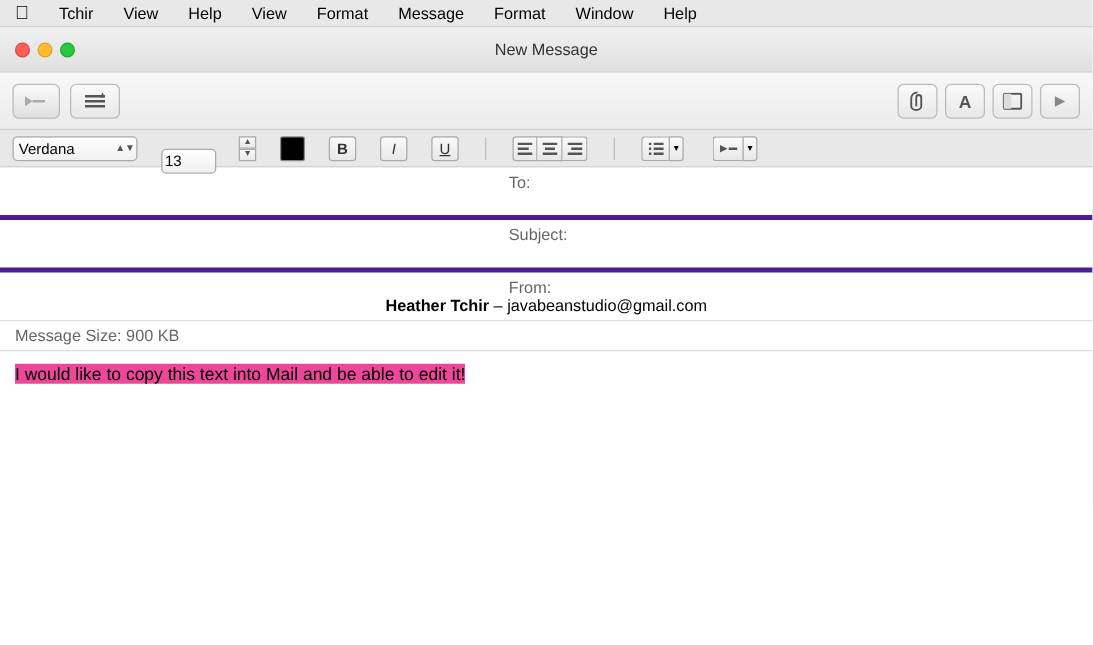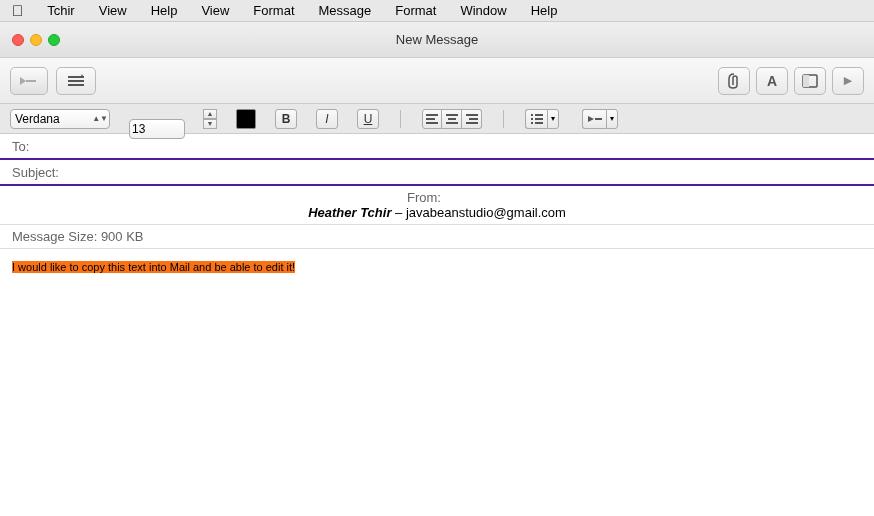--- a/index.html
+++ b/index.html
@@ -153,21 +153,21 @@
       display: flex;
       align-items: center;
     }
     .size-select {
       height: 20px;
       font-size: 12px;
       background: linear-gradient(to bottom, #fff, #f0f0f0);
       border: 1px solid #aaa;
       border-radius: 4px;
       padding: 0 2px;
-      width: 56px;
+      width: 44px;
       appearance: none;
       -webkit-appearance: none;
       cursor: pointer;
       margin-top: 20px;
     }
     .size-stepper {
       display: flex;
       flex-direction: column;
       height: 20px;
       margin-left: -1px;
@@ -294,22 +294,23 @@
     .compose-area {
       flex: 1;
       background: #fff;
       display: flex;
       flex-direction: column;
     }
     .field-row {
       display: flex;
       align-items: center;
       min-height: 26px;
-      border-bottom: 2px solid #4c1d95;
+      border-bottom: 4px solid #4c1d95;
       padding: 4px 12px;
+      flex-direction: column;
     }
     .field-label {
       font-size: 13px;
       color: #666;
       min-width: 60px;
     }
     .field-input {
       flex: 1;
       font-size: 13px;
       color: #000;
@@ -329,43 +330,42 @@
       font-size: 13px;
       color: #666;
       min-width: 60px;
     }
     .from-value {
       font-size: 13px;
       color: #000;
     }
     .from-value strong {
       font-weight: 600;
-      font-style: italic;
     }
     .message-size-row {
       display: flex;
       align-items: center;
       min-height: 24px;
       border-bottom: 1px solid #ddd;
       padding: 4px 12px;
     }
     .message-size-text {
       font-size: 13px;
       color: #666;
     }
     .body-area {
       flex: 1;
       padding: 10px 12px;
       font-size: 13px;
     }
     .body-selected-text {
-      background: #f97316;
+      background: #ec4899;
       color: #000;
       font-family: Verdana, sans-serif;
-      font-size: 11px;
+      font-size: 14px;
     }
   </style>
 </head>
 <body>
 
 <div class="menubar">
   <span class="menubar-item menubar-apple"></span>
   <span class="menubar-item">Tchir</span>
   <span class="menubar-item">View</span>
   <span class="menubar-item">Help</span>

